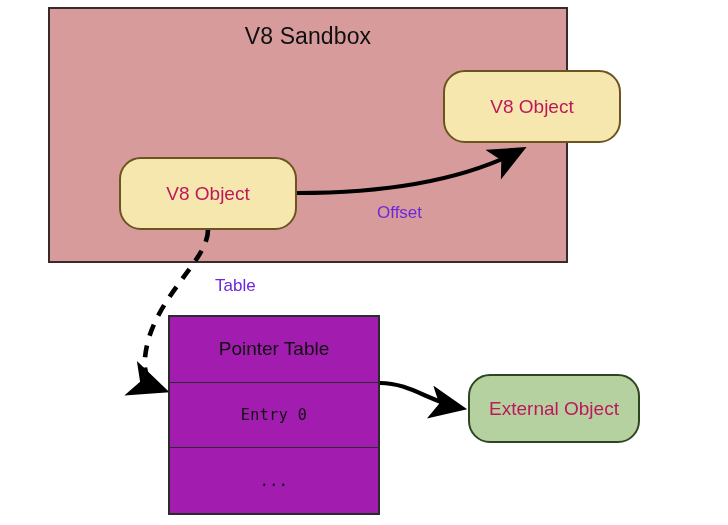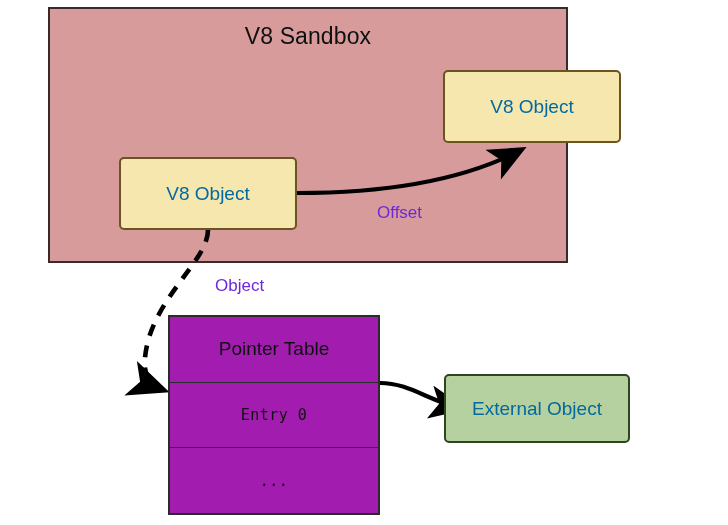--- a/index.html
+++ b/index.html
@@ -41,36 +41,36 @@
     letter-spacing: 0.1px;
   }
 
   
   .node {
     position: absolute;
     box-sizing: border-box;
     display: flex;
     align-items: center;
     justify-content: center;
-    border-radius: 5px;
+    border-radius: 22px;
     font-size: 19px;
-    color: #0369a1;
+    color: #be185d;
   }
   .node-v8 {
     background: #F5E7AE;
     border: 2px solid #6B5420;
   }
   .node-external {
     background: #B5D1A0;
     border: 2px solid #2E4620;
   }
 
   #v8-object-left  { left: 119px; top: 157px; width: 178px; height: 73px; }
   #v8-object-right { left: 443px; top: 70px;  width: 178px; height: 73px; }
-  #external-object { left: 444px; top: 374px; width: 186px; height: 69px; font-size: 19px; }
+  #external-object { left: 468px; top: 374px; width: 172px; height: 69px; font-size: 19px; }
 
   
   .pointer-table {
     position: absolute;
     left: 168px;
     top: 315px;
     width: 212px;
     height: 200px;
     box-sizing: border-box;
     border: 2px solid #2B2B2B;
@@ -167,15 +167,15 @@
     <div class="pt-row pt-entry">
       <span>...</span>
     </div>
   </div>
 
   <div class="node node-external" id="external-object">
     <span>External Object</span>
   </div>
 
   <div class="edge-label" id="label-offset">Offset</div>
-  <div class="edge-label" id="label-index">Object</div>
+  <div class="edge-label" id="label-index">Table</div>
 
 </div>
 
 </body></html>

